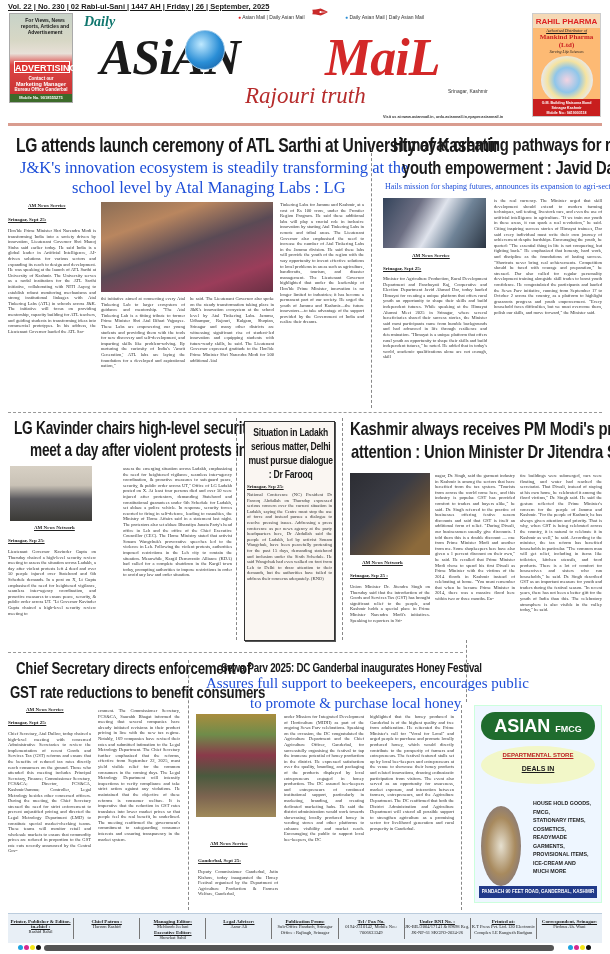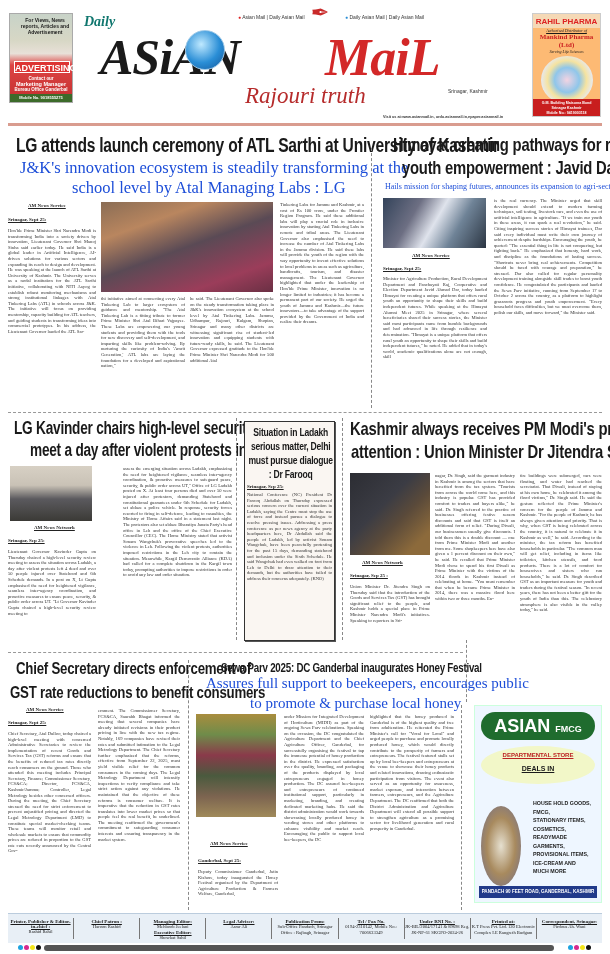--- a/index.html
+++ b/index.html
@@ -49,20 +49,21 @@
 .footer .fc{flex:1;border-right:1px solid #777;text-align:center;font:4.6px/5.6px "Liberation Serif",serif;padding-top:1px;margin:4px 0}
 .footer .fc:last-child{border-right:none}
 .footer .fc b{display:block;font:bold 5px "Liberation Serif",serif;text-decoration:underline}
 .regbar{left:44px;top:945px;width:510px;height:6px;background:#555;border-radius:3px}
 .dot{width:5px;height:5px;border-radius:50%;top:945px}
 </style>
 </head>
 <body>
 
 <div class="abs topline">
+  <span>Vol. 22 | No. 230 | 02 Rabi-ul-Sani | 1447 AH | Friday | 26 | September, 2025</span>
 </div>
 <div class="abs penicon">✒</div>
 <div class="abs social" style="left:238px;top:14px"><span style="color:#d22">●</span> <span>Asian Mail | Daily Asian Mail</span></div>
 <div class="abs social" style="left:345px;top:14px"><span style="color:#2a8ed6">●</span> <span>Daily Asian Mail | Daily Asian Mail</span></div>
 
 <div class="abs ad-left">
   <div class="t1">For Views, News reports, Articles and Advertisement</div>
   <div class="adv">ADVERTISING</div>
   <div class="contact">
     <div>Contact our</div>

